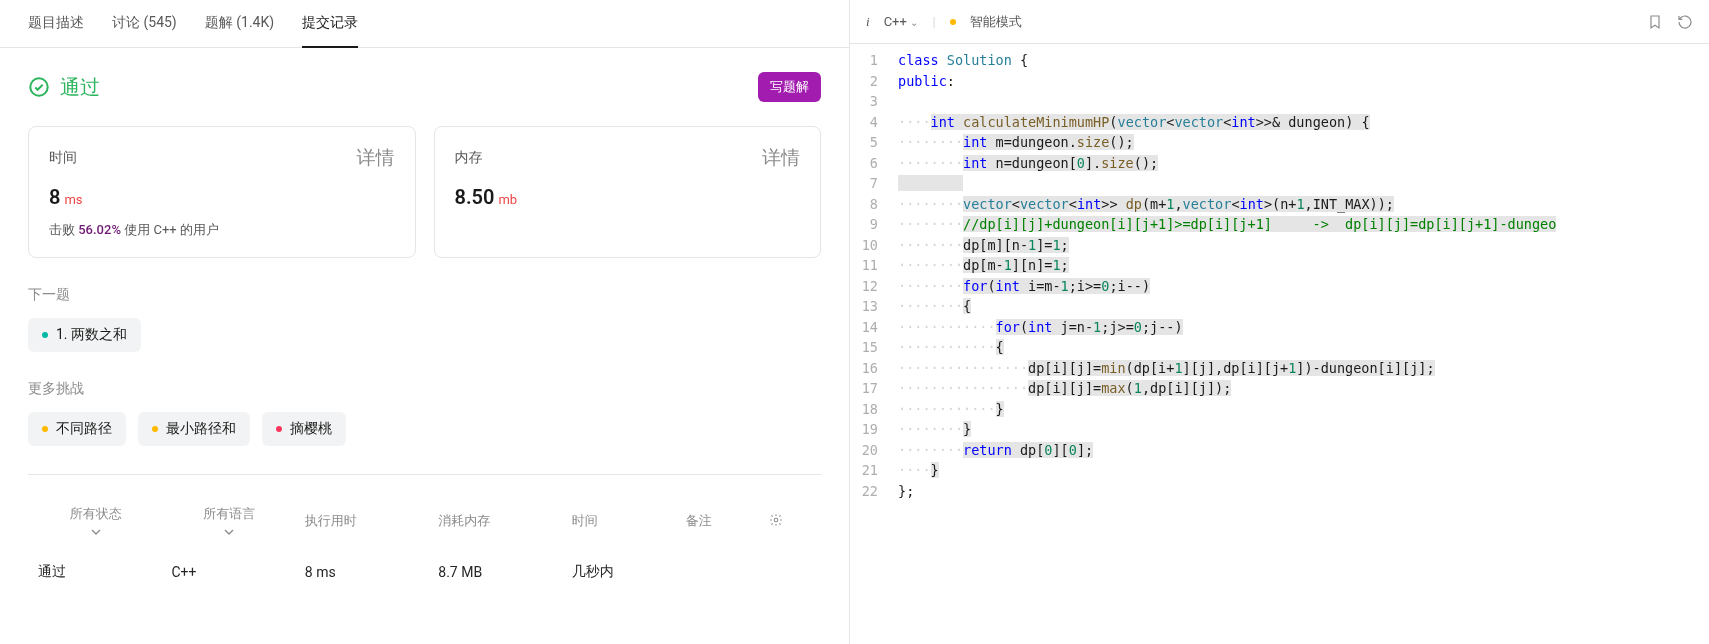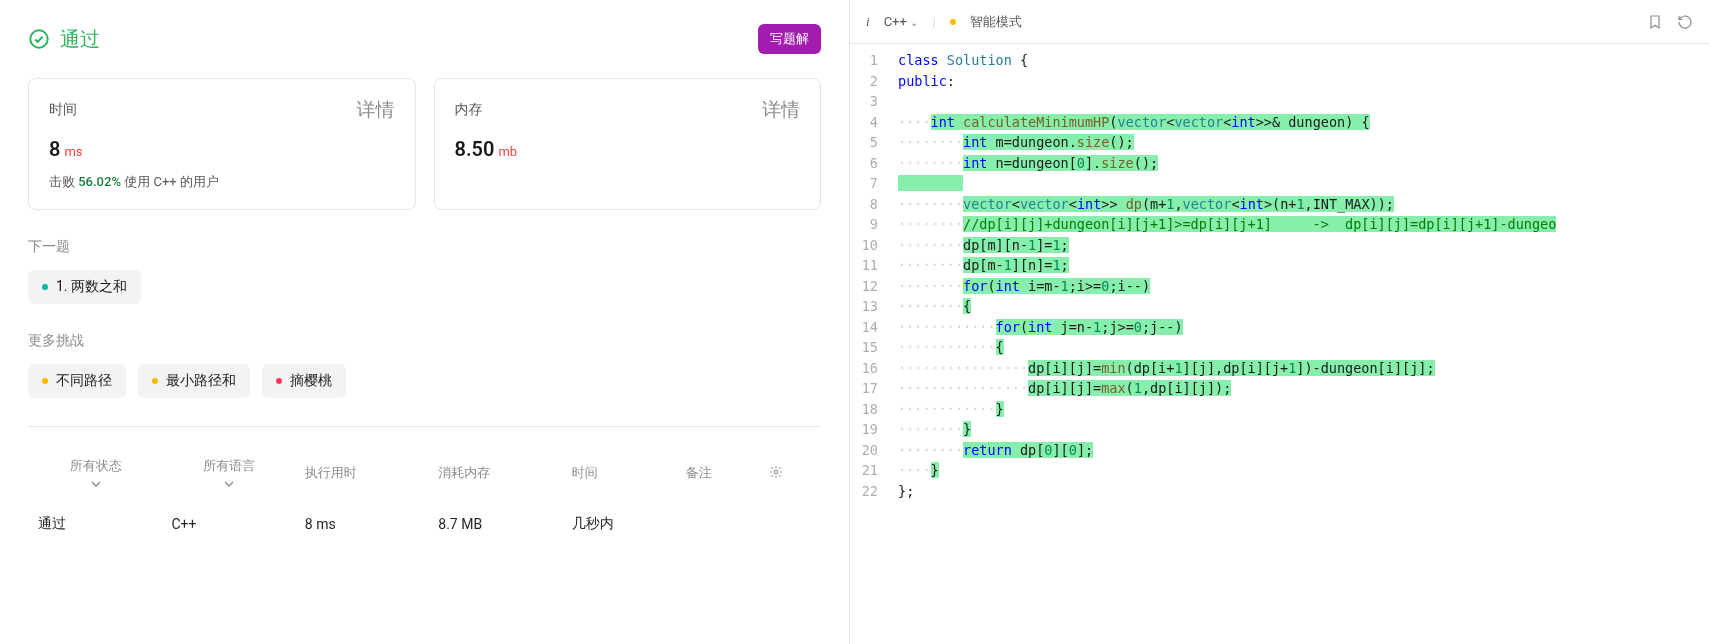--- a/index.html
+++ b/index.html
@@ -22,21 +22,21 @@
 
 
 .cards { display:flex; gap:18px; margin-bottom:28px; }
 .card { flex:1; border:1px solid #e5e5e5; border-radius:8px; padding:18px 20px; }
 .card-head { display:flex; justify-content:space-between; align-items:center; margin-bottom:14px; }
 .card-title { color:#595959; font-size:14px; }
 .card-detail { color:#8c8c8c; font-size:19px; cursor:pointer;font-family:Liberation Mono, monospace; }
 .card-value { font-size:20px; font-weight:600; display:flex; align-items:baseline; gap:4px; margin-bottom:12px; }
 .card-value .unit { font-size:13px; font-weight:400; color:#ef4444; }
 .card-beats { font-size:13px; color:#595959; }
-.card-beats .pct { color:#15803d; font-weight:500; }
+.card-beats .pct { color:#701a75; font-weight:500; }
 
 
 .sec-title { color:#8c8c8c; font-size:14px; margin-bottom:14px; }
 .chips { display:flex; gap:12px; flex-wrap:wrap; margin-bottom:28px;align-items:center; }
 .chip { display:flex; align-items:center; gap:8px; background:#f2f3f4; border-radius:6px; padding:8px 14px; font-size:14px; cursor:pointer; }
 .dot { width:6px; height:6px; border-radius:50%; }
 .dot.teal { background:#00b8a3; }
 .dot.yellow { background:#ffb800; }
 .dot.red { background:#ff375f; }
 .divider { height:1px; background:#e5e5e5; margin:0 0 18px; }
@@ -56,32 +56,38 @@
 .editor-bar .spacer { flex:1; }
 .ed-icon { color:#8c8c8c; cursor:pointer; }
 .lang-i { font-style:italic; font-family:serif; }
 .lang-chev { font-size:10px; color:#8c8c8c; }
 
 
 .code-area { flex:1; display:flex; font-family:"SF Mono",Consolas,Monaco,monospace; font-size:13.5px; line-height:20.5px; overflow:auto; padding-top:6px; }
 .gutter { text-align:right; color:#aeaeae; padding:0 16px 0 0; user-select:none; width:48px; }
 .gutter div { padding-right:4px; }
 .code { flex:1; white-space:pre; color:#1a1a1a; }
-.hl { background:#86efac; }
+.hl { background:#e5e5e5; }
 .kw { color:#0000ff; }
 .typ { color:#267f99; }
 .fn { color:#795e26; }
 .num { color:#098658; }
 .cmt { color:#008000; }
 .ws { color:#d4d4d4; }
 </style>
 </head>
 <body>
 
 <div class="left-pane">
+  <div class="tabs">
+    <div class="tab">题目描述</div>
+    <div class="tab">讨论 (545)</div>
+    <div class="tab">题解 (1.4K)</div>
+    <div class="tab active">提交记录</div>
+  </div>
 
   <div class="left-body">
     <div class="result-row">
       <div class="result-left">
         <svg class="check-icon" viewBox="0 0 24 24" fill="none" stroke="#2db55d" stroke-width="2.2">
             <circle cx="12" cy="12" r="9.5"></circle>
             <path d="M8 12.5l2.5 2.5L16 9.5"></path>
           </svg>
         <span>通过</span>
       </div>

